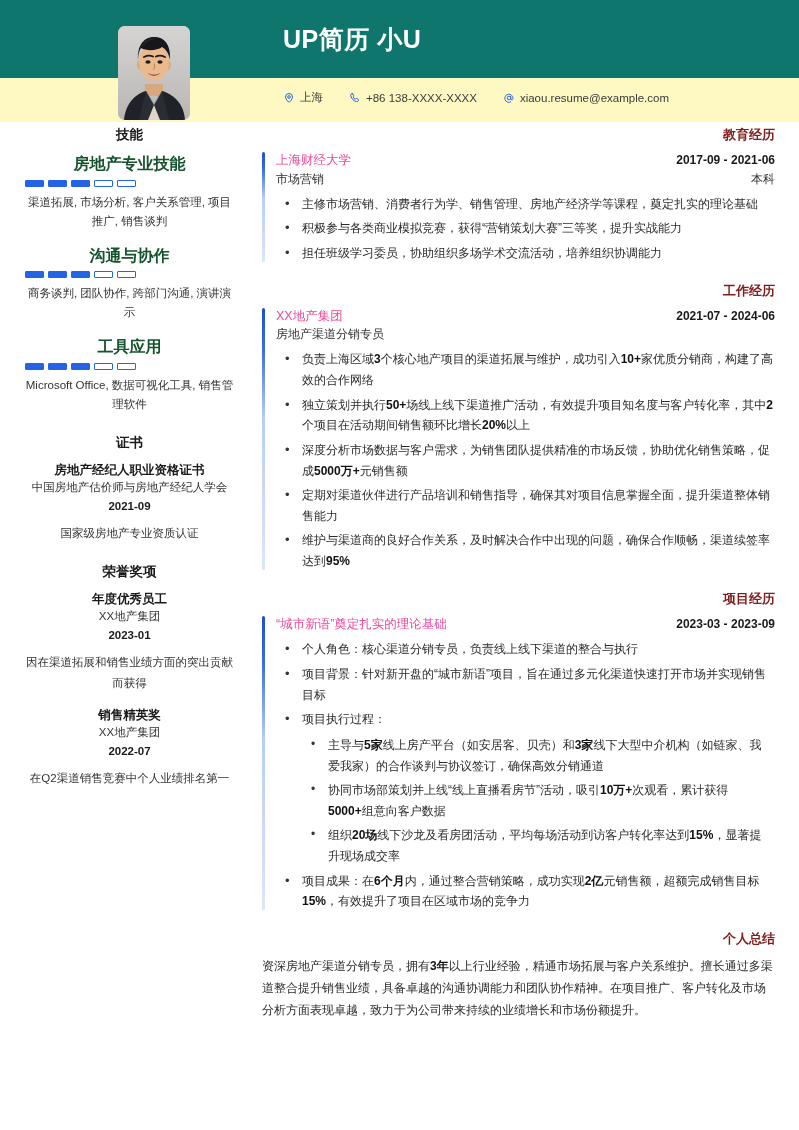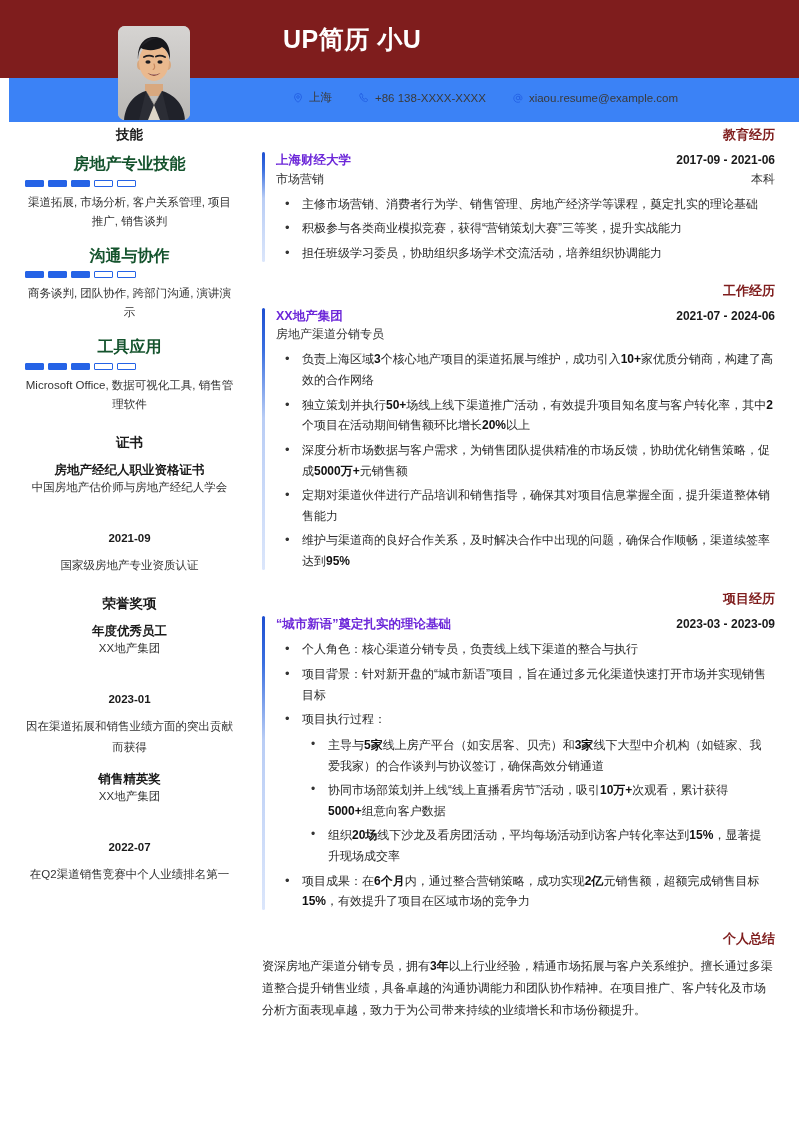--- a/index.html
+++ b/index.html
@@ -8,21 +8,21 @@
     background: #ffffff;
     font-family: "Liberation Sans", "DejaVu Sans", sans-serif;
     color: #222222;
   }
   body { width: 799px; min-height: 1130px; position: relative; }
 
   
   .header {
     position: relative;
     height: 78px;
-    background: #7f1d1d;
+    background: #0f766e;
   }
   .header-title {
     position: absolute;
     left: 283px;
     top: 50%;
     transform: translateY(-50%);
     color: #ffffff;
     font-size: 25px;
     font-weight: 700;
     letter-spacing: 0.5px;
@@ -37,23 +37,22 @@
     border-radius: 7px;
     overflow: hidden;
     background: #c9c9c9;
     z-index: 5;
   }
   .photo-svg { display: block; width: 72px; height: 94px; }
 
   
   .contact-strip {
     height: 44px;
-    background: #3b82f6;
+    background: #fef9c3;
     position: relative;
-    margin-left: 9px;
   }
   .contact-row {
     position: absolute;
     left: 283px;
     top: 12px;
     display: flex;
     align-items: center;
     gap: 26px;
     font-size: 11.5px;
     color: #3a3a3a;
@@ -107,21 +106,20 @@
   .entry-sub {
     font-size: 11.5px;
     color: #333333;
     line-height: 1.55;
   }
   .entry-date {
     font-size: 11.5px;
     font-weight: 700;
     color: #1a1a1a;
     line-height: 1.6;
-    margin-top: 32px;
   }
   .entry-note {
     font-size: 11.5px;
     color: #333333;
     line-height: 1.75;
     margin-top: 8px;
   }
 
   
   .r-section { margin-bottom: 18px; }
@@ -140,22 +138,22 @@
     content: "";
     position: absolute;
     left: 0; top: 1px; bottom: 2px;
     width: 3px;
     border-radius: 2px;
     background: linear-gradient(to bottom, #1e4fd1 0%, #3a6fe0 16%, #b9cdf5 42%, #dbe6fb 100%);
   }
   .r-head { display: flex; justify-content: space-between; align-items: baseline; gap: 12px; }
   .r-org {
     font-size: 12.5px;
-    font-weight: 700;
-    color: #6d28d9;
+    font-weight: 400;
+    color: #ec4899;
     line-height: 1.5;
   }
   .r-date {
     font-size: 12px;
     font-weight: 700;
     color: #1a1a1a;
     white-space: nowrap;
     line-height: 1.5;
   }
   .r-sub-row { display: flex; justify-content: space-between; align-items: baseline; gap: 12px; }

